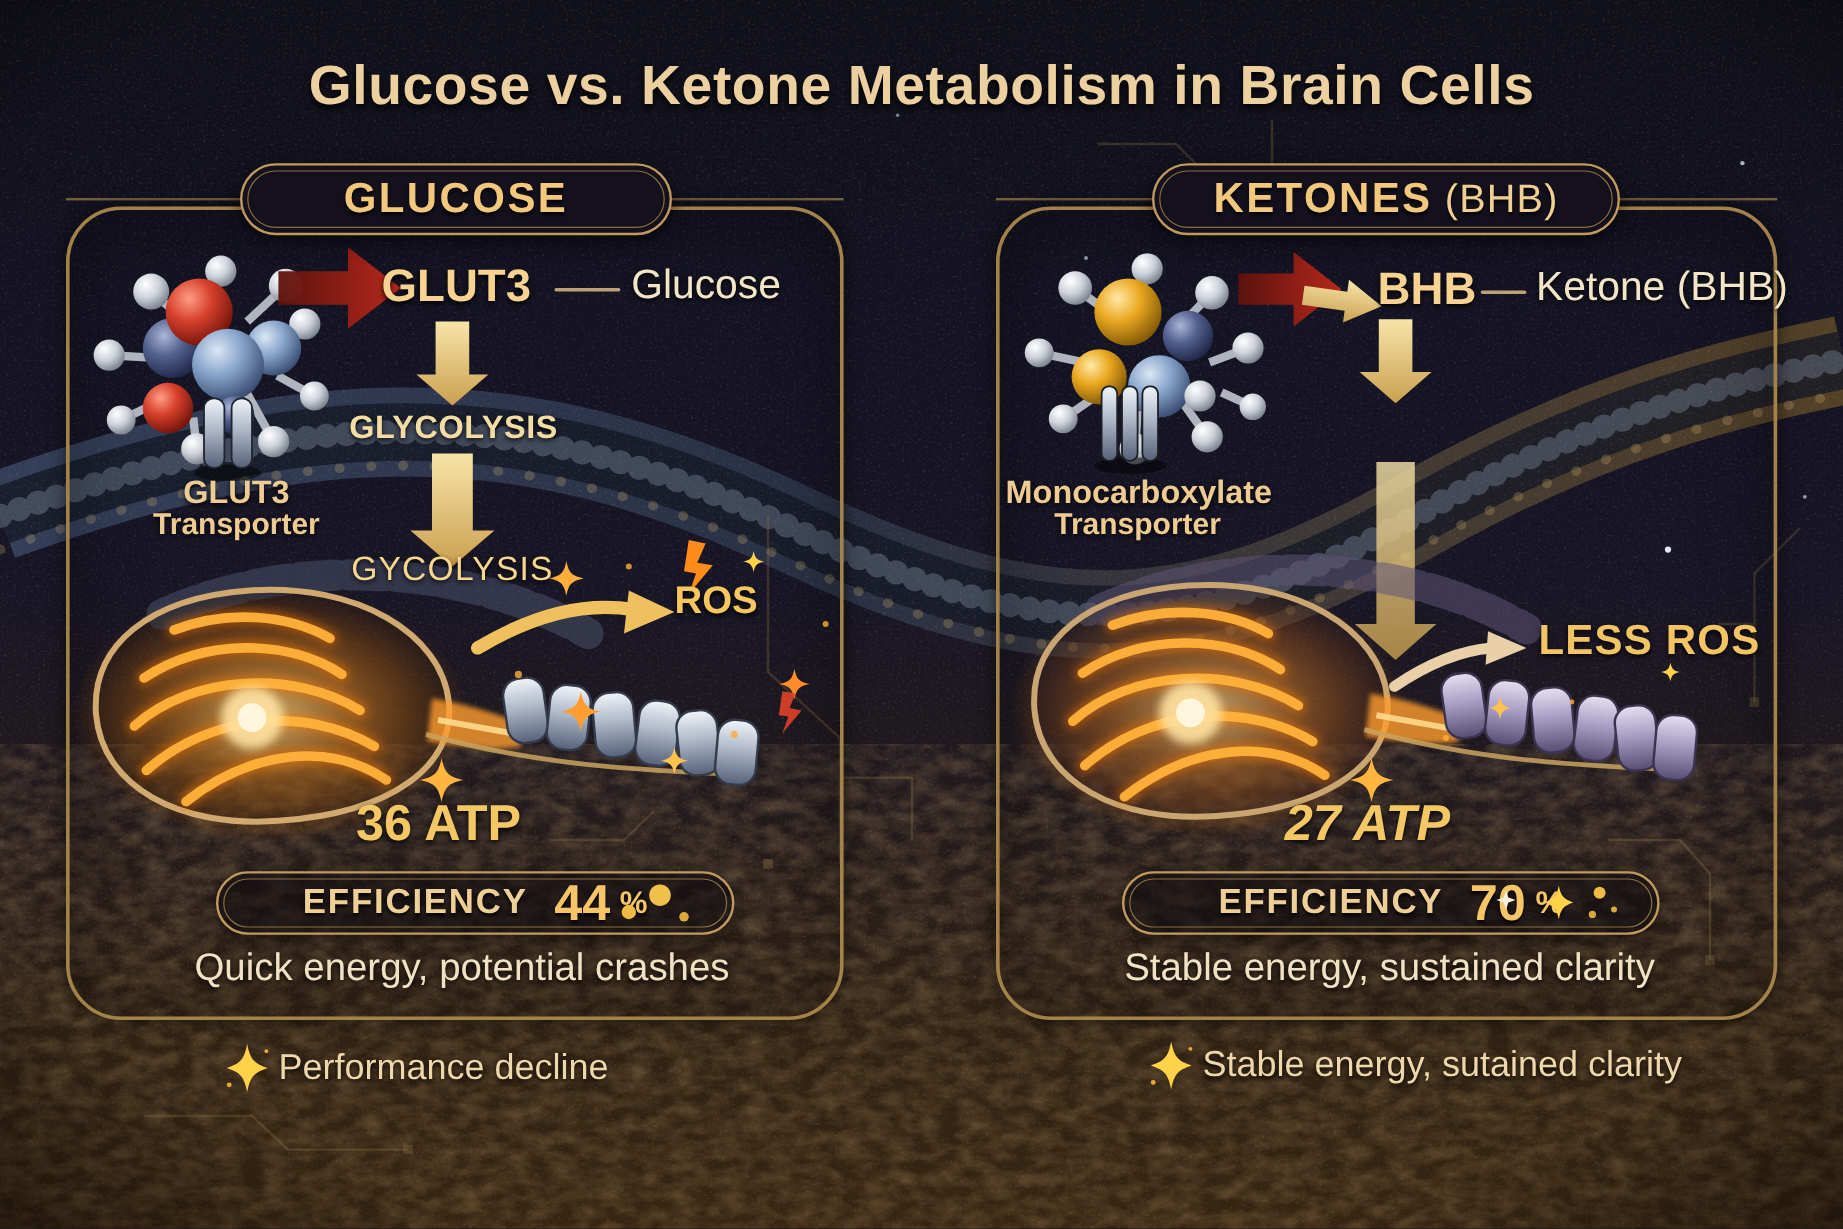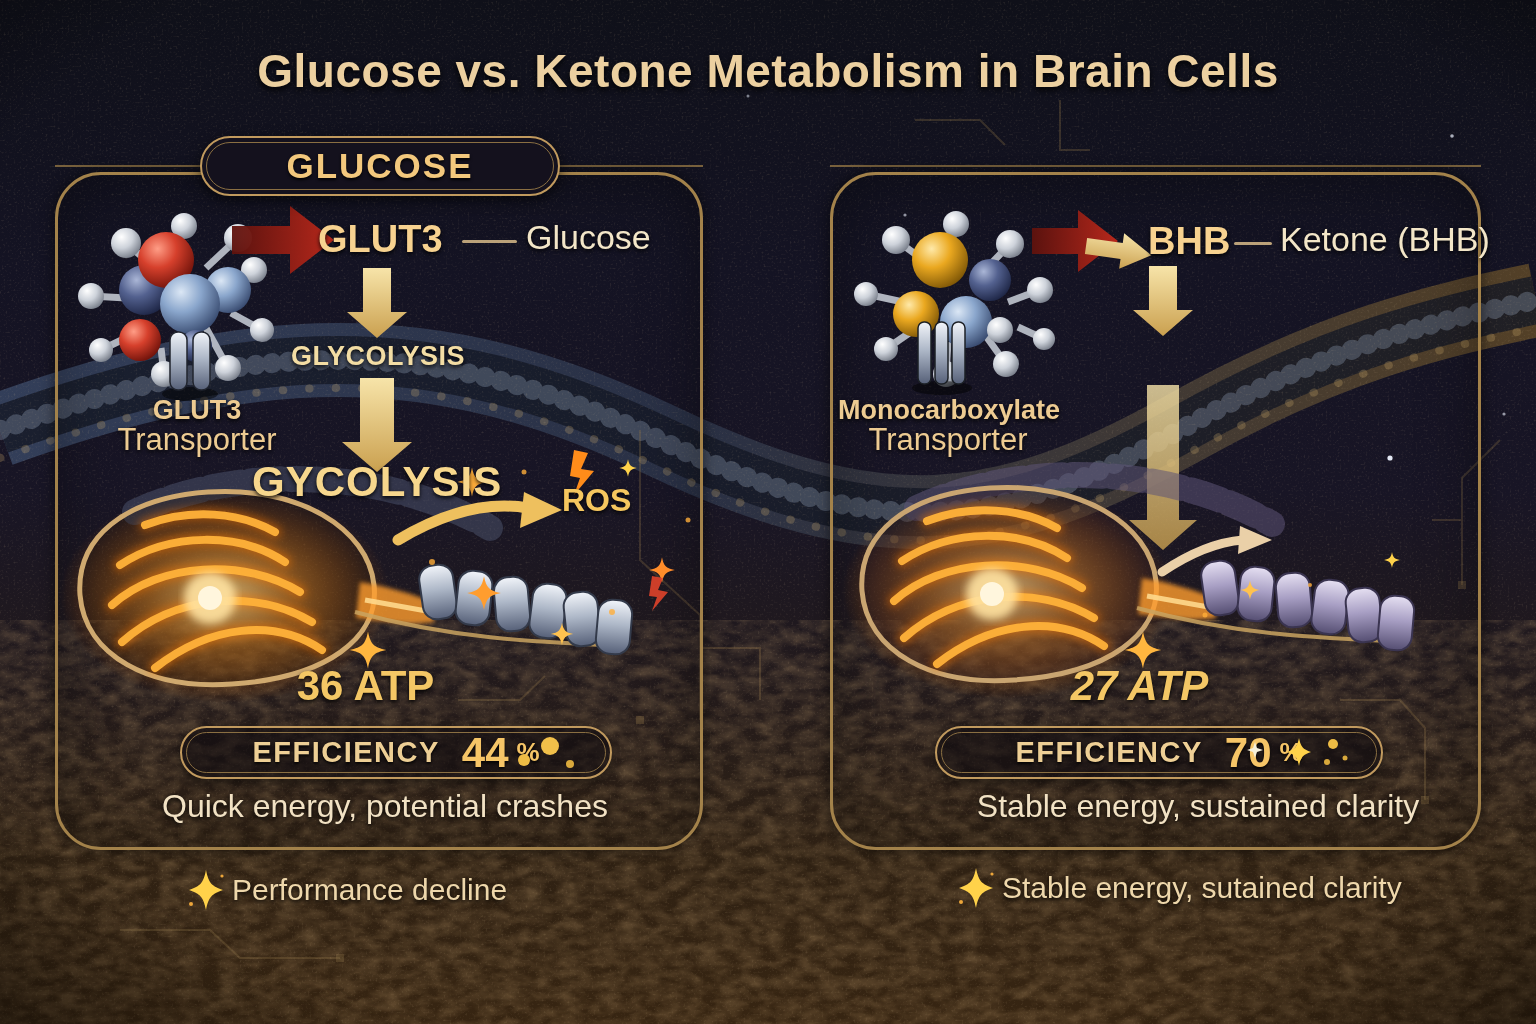--- a/index.html
+++ b/index.html
@@ -26,23 +26,23 @@
     box-shadow:0 4px 14px rgba(0,0,0,.6);
   }
   .hpill .inner{position:absolute;inset:4px;border:1.5px solid #8a6f42;border-radius:26px;}
   .hdr-main{font-size:35px;font-weight:700;letter-spacing:2px;color:#f3c87d;text-shadow:0 2px 3px rgba(0,0,0,.85);}
   .hdr-suffix{font-size:33px;font-weight:400;letter-spacing:1px;color:#f0cf93;text-shadow:0 2px 3px rgba(0,0,0,.85);white-space:pre;}
   
   .lbl{position:absolute;text-shadow:0 2px 4px rgba(0,0,0,.9);white-space:nowrap;}
   .t-entry{font-size:38px;font-weight:700;color:#f7d290;}
   .t-annot{font-size:34px;font-weight:500;color:#f3e6c8;}
   .t-step1{font-size:27px;font-weight:700;color:#f3dda4;letter-spacing:.5px;text-align:center;}
-  .t-step2{font-size:42px;font-weight:700;color:#f7d78d;letter-spacing:1px;text-align:center;}
+  .t-step2{font-size:28px;font-weight:400;color:#f7d78d;letter-spacing:1px;text-align:center;}
   .t-transp{font-size:27px;font-weight:600;color:#edcb92;text-align:center;line-height:1.05;}
-  .t-transp .l2{font-size:31px;font-weight:400;}
+  .t-transp .l2{font-size:25px;font-weight:700;}
   .t-ros{font-size:32px;font-weight:700;color:#f6c75f;}
   .t-lessros{font-size:35px;font-weight:700;color:#f3c463;letter-spacing:1px;}
   .t-acetyl{font-size:33px;font-weight:600;color:#f0d9a2;}
   .t-atp{font-size:42px;font-weight:700;color:#f4c765;text-align:center;}
   .t-summary{font-size:32px;font-weight:500;color:#f2e2c4;text-align:center;}
   .dash{position:absolute;height:3px;background:#cdb183;opacity:.9;border-radius:2px;}
   
   .epill{
     position:absolute;top:726px;height:53px;border:2.5px solid #c19a5e;border-radius:30px;
     background:rgba(12,10,14,.55);display:flex;align-items:center;justify-content:center;gap:22px;
@@ -409,20 +409,25 @@
     <use href="#star4" transform="translate(1143,650) scale(1.15)" fill="#ffb63f"></use>
   </svg>
 
   <div id="title">Glucose vs. Ketone Metabolism in Brain Cells</div>
 
   <div class="hpill" style="left:200px;width:360px;">
     <div class="inner"></div>
     <span class="hdr-main">GLUCOSE</span>
       <span class="hdr-suffix"></span>
   </div>
+  <div class="hpill" style="left:960px;width:390px;">
+    <div class="inner"></div>
+    <span class="hdr-main">KETONES</span>
+      <span class="hdr-suffix"> (BHB)</span>
+  </div>
 
   <div class="lbl t-entry" style="left:318px;top:218px;">GLUT3</div>
   <div class="dash" style="left:462px;top:240px;width:55px;"></div>
   <div class="lbl t-annot" style="left:526px;top:218px;">Glucose</div>
   <div class="lbl t-step1" style="left:278px;top:341px;width:200px;">GLYCOLYSIS</div>
   <div class="lbl t-transp" style="left:108px;top:396px;width:178px;">
     <div>GLUT3</div>
     <div class="l2">Transporter</div>
   </div>
   <div class="lbl t-step2" style="left:252px;top:458px;width:250px;">GYCOLYSIS</div>
@@ -453,38 +458,39 @@
     <span class="foot-text">Performance decline</span>
   </div>
 
   <div class="lbl t-entry" style="left:1148px;top:220px;">BHB</div>
   <div class="dash" style="left:1234px;top:242px;width:38px;"></div>
   <div class="lbl t-annot" style="left:1280px;top:220px;">Ketone (BHB)</div>
   <div class="lbl t-transp" style="left:838px;top:396px;width:220px;">
     <div>Monocarboxylate</div>
     <div class="l2">Transporter</div>
   </div>
+  <div class="lbl t-lessros" style="left:1282px;top:514px;">LESS ROS</div>
   <div class="lbl t-atp" style="left:1052px;top:662px;width:175px;font-style:italic;">27 ATP</div>
 
   <div class="epill" style="left:935px;width:448px;">
     <div class="inner"></div>
     <span class="eff-label">EFFICIENCY</span>
     <span class="eff-value">70</span>
     <span class="eff-unit">%</span>
     <span class="eff-decor">
       <svg width="120" height="44" viewBox="0 0 120 44">
         <path d="M18,10 L20,16 L26,18 L20,20 L18,26 L16,20 L10,18 L16,16 Z" fill="#f6f0da"></path>
         <path d="M62,6 C63.8,15 65.8,17 74,20 C65.8,23 63.8,25 62,34 C60.2,25 58.2,23 50,20 C58.2,17 60.2,15 62,6 Z" fill="#ffd24a"></path>
         <circle cx="96" cy="12" r="5" fill="#eebc45"></circle>
           <circle cx="90" cy="30" r="3" fill="#d9a93c"></circle>
           <circle cx="108" cy="26" r="2.5" fill="#d9a93c"></circle>
       </svg>
     </span>
   </div>
-  <div class="lbl t-summary" style="left:918px;top:788px;width:560px;">Stable energy, sustained clarity</div>
+  <div class="lbl t-summary" style="left:878px;top:788px;width:560px;">Stable energy, sustained clarity</div>
 
   <div class="footrow" style="left:952px;top:864px;">
     <svg width="48" height="48" viewBox="0 0 48 48">
       <path d="M24,4 C26.6,17 29.5,20 41,24 C29.5,28 26.6,31 24,44 C21.4,31 18.5,28 7,24 C18.5,20 21.4,17 24,4 Z" fill="#ffd24a"></path>
       <circle cx="9" cy="38" r="2" fill="#eda63a"></circle>
         <circle cx="40" cy="10" r="1.6" fill="#eda63a"></circle>
     </svg>
     <span class="foot-text">Stable energy, sutained clarity</span>
   </div>
 

